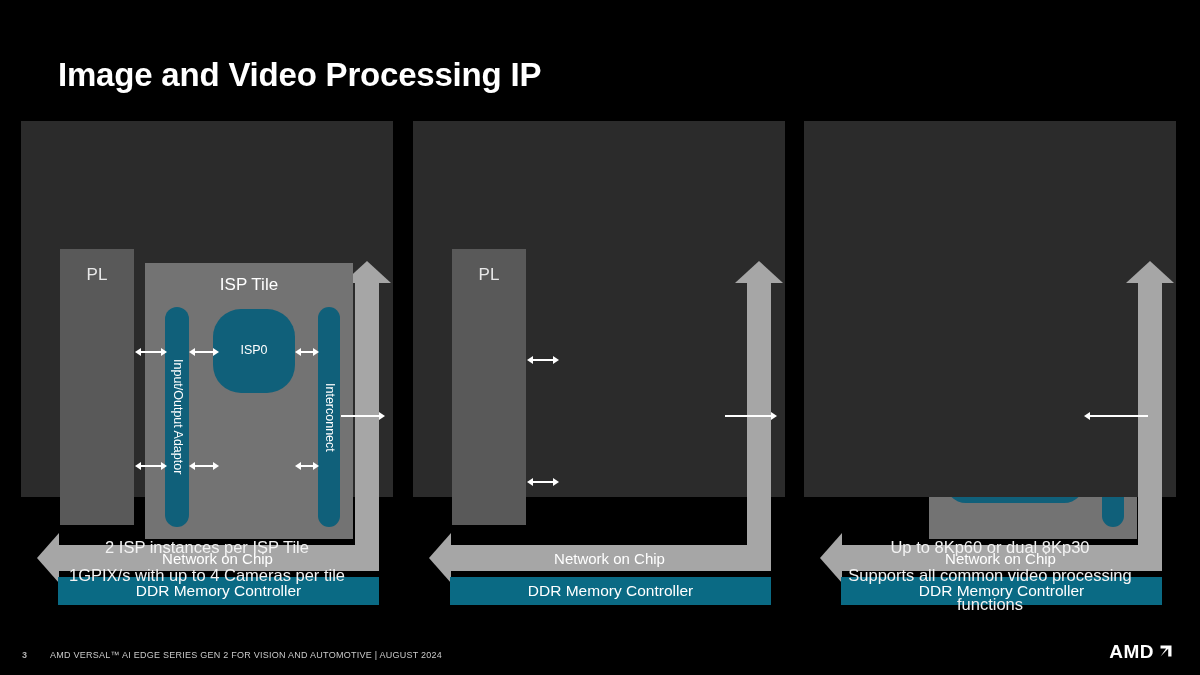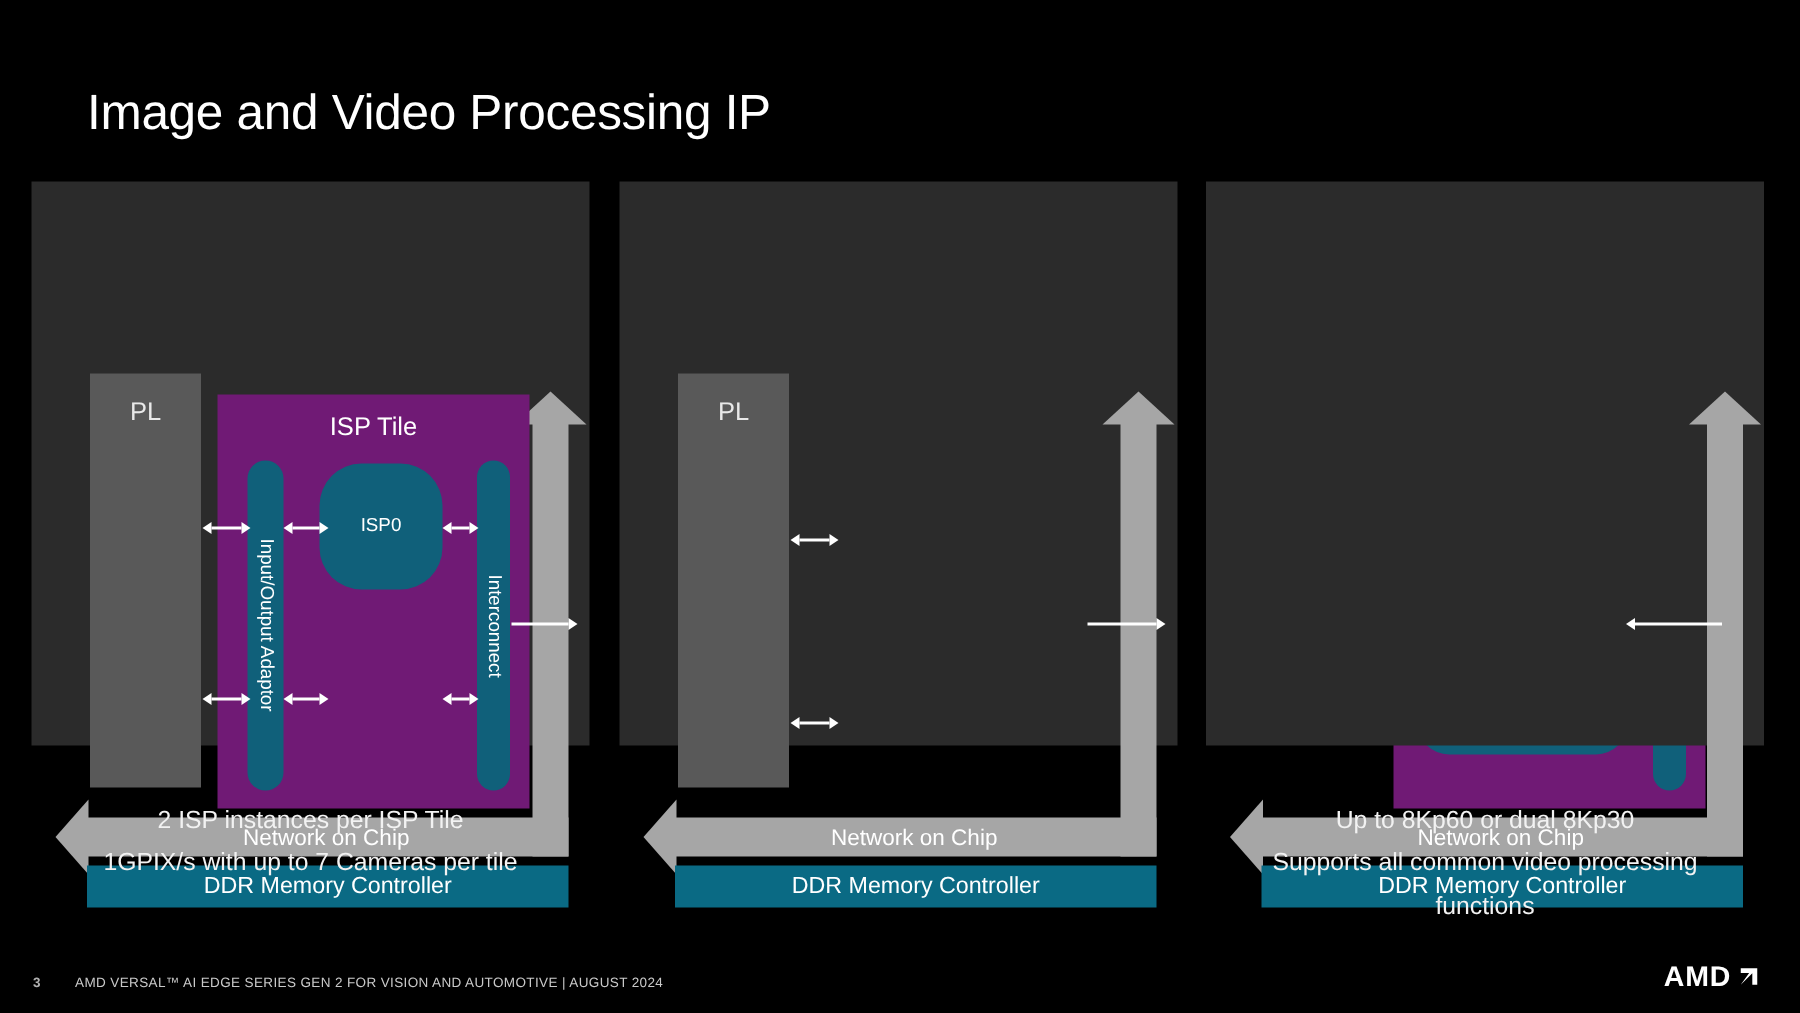--- a/index.html
+++ b/index.html
@@ -8,21 +8,21 @@
     width: 1200px; height: 675px;
     background: #000;
     font-family: "Liberation Sans", sans-serif;
     overflow: hidden;
   }
   .slide { position: relative; width: 1200px; height: 675px; background: #000; }
 
   
   .title {
     position: absolute; left: 58px; top: 56px;
-    font-size: 33px; font-weight: normal; color: #ffffff;
+    font-size: 33px; font-weight: bold; color: #ffffff;
     letter-spacing: -0.2px;
     text-align: center;
   }
 
   
   .panel {
     position: absolute; top: 121px; height: 376px;
     background: #2b2b2b;
   }
   #panel-isp { left: 21px;  width: 372px; }
@@ -70,21 +70,21 @@
   .pl {
     position: absolute; left: 39px; top: 128px; width: 74px; height: 276px;
     background: #595959;
     color: #e8e8e8; font-size: 17px;
     display: flex; align-items: flex-start; justify-content: center;
     padding-top: 16px;
   }
 
   
   .tile {
-    position: absolute; background: #701a75;
+    position: absolute; background: #737373;
   }
   #tile-isp { left: 124px; top: 142px; width: 208px; height: 276px; }
   #tile-vcu { left: 516px; top: 142px; width: 208px; height: 276px; }
 
   .tile-title {
     position: absolute; left: 0; right: 0; top: 12px;
     text-align: center; color: #ffffff; font-size: 17px;
   }
 
   
@@ -254,21 +254,21 @@
 
     <div class="arr left-only" style="left:286px; top:294px; width:58px;"></div>
 
     <div class="ddr">
       <span>DDR Memory Controller</span>
     </div>
   </div>
 
   <div class="caption" id="cap-isp">
     <div>2 ISP instances per ISP Tile</div>
-    <div>1GPIX/s with up to 7 Cameras per tile</div>
+    <div>1GPIX/s with up to 4 Cameras per tile</div>
   </div>
 
 
   <div class="caption" id="cap-vpp">
     <div style="white-space:nowrap;">Up to 8Kp60 or dual 8Kp30</div>
     <div style="padding:0 30px;">Supports all common video processing functions</div>
   </div>
 
   <div class="footer-num">3</div>
   <div class="footer-text">AMD VERSAL™ AI EDGE SERIES GEN 2 FOR VISION AND AUTOMOTIVE  |  AUGUST 2024</div>

